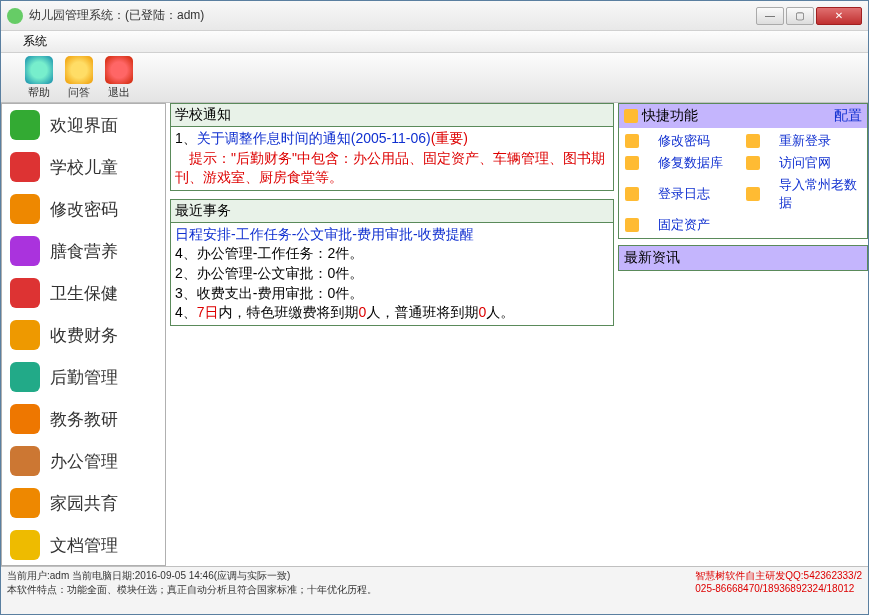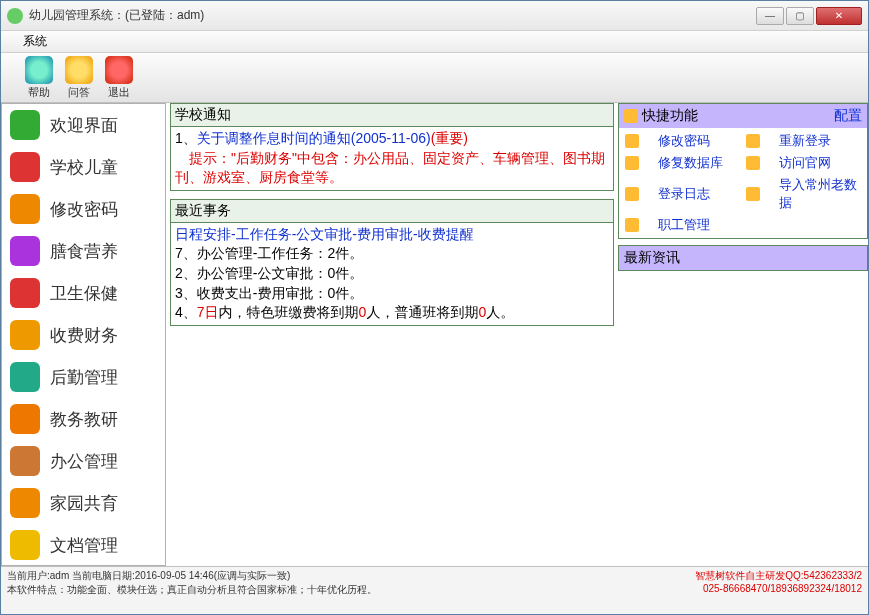--- a/index.html
+++ b/index.html
@@ -35,21 +35,21 @@
 .blue { color:#1030d0; }
 .right { width:250px; display:flex; flex-direction:column; gap:6px; }
 .rpanel { border:1px solid #5a8a5a; }
 .rhead { background:#c4b5fd; padding:3px 5px; font-size:14px; display:flex; align-items:center; gap:4px; }
 .rbody { padding:4px 6px; }
 .qlinks { display:grid; grid-template-columns:1fr 1fr; gap:4px 6px; }
 .qlink { color:#1030d0; font-size:13px; display:flex; align-items:center; gap:19px; cursor:pointer; }
 .qi { width:14px; height:14px; background:#fb3; border-radius:2px; flex-shrink:0; }
 .statusbar { height:48px; border-top:1px solid #c0c0c0; background:#f4f4f4; padding:2px 6px; font-size:10px; display:flex; justify-content:space-between; }
 .statusbar .sl { color:#333; }
-.statusbar .sr { color:#d00; text-align:right; }
+.statusbar .sr { color:#d00; }
 </style>
 </head>
 <body>
 
 <div class="window">
   <div class="titlebar">
     <div class="ico"></div>
     <div class="title">幼儿园管理系统：(已登陆：adm)</div>
     <div class="winbtns">
       <div class="winbtn">—</div>
@@ -134,21 +134,21 @@
               <span>1、</span><a href="#">关于调整作息时间的通知(2005-11-06)</a><span class="red">(重要)</span>
             </div>
             <div class="red">　提示："后勤财务"中包含：办公用品、固定资产、车辆管理、图书期刊、游戏室、厨房食堂等。</div>
           </div>
         </div>
 
         <div class="panel">
           <div class="phead">最近事务</div>
           <div class="pbody">
             <div class="blue">日程安排-工作任务-公文审批-费用审批-收费提醒</div>
-            <div>7、办公管理-工作任务：2件。</div>
+            <div>4、办公管理-工作任务：2件。</div>
             <div>2、办公管理-公文审批：0件。</div>
             <div>3、收费支出-费用审批：0件。</div>
             <div>
               <span>4、</span><span class="red">7日</span><span>内，特色班缴费将到期</span><span class="red">0</span><span>人，普通班将到期</span><span class="red">0</span><span>人。</span>
             </div>
           </div>
         </div>
 
       </div>
 
@@ -180,21 +180,21 @@
                 <div class="qlink">
                   <span class="qi"></span>
                   <span>登录日志</span>
                 </div>
                 <div class="qlink">
                   <span class="qi"></span>
                   <span>导入常州老数据</span>
                 </div>
                 <div class="qlink">
                   <span class="qi"></span>
-                  <span>职工管理</span>
+                  <span>固定资产</span>
                 </div>
               </div>
           </div>
         </div>
         <div class="rpanel">
           <div class="rhead">最新资讯</div>
         </div>
       </div>
     </div>
   </div>

